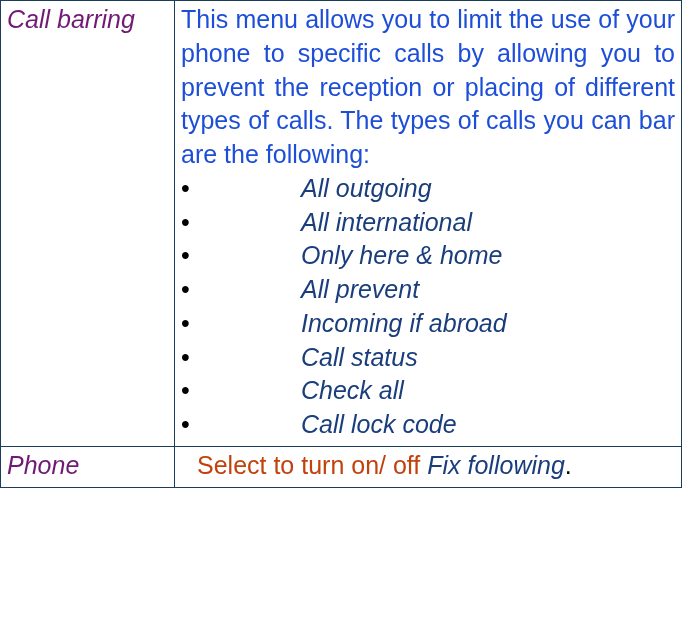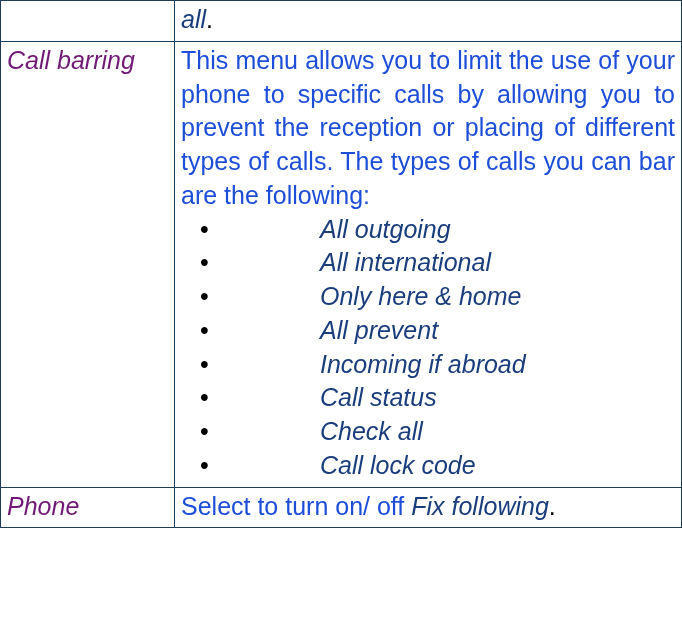--- a/index.html
+++ b/index.html
@@ -34,54 +34,46 @@
     .blue-italic {
       color: #1a3d7c;
       font-style: italic;
     }
     .intro {
       text-align: justify;
       color: #1d4ed8;
     }
     .list-line {
       white-space: nowrap;
-      margin-left: 19px;
     }
     .bullet {
       display: inline-block;
       width: 120px;
       color: #000;
       font-style: normal;
       vertical-align: top;
     }
     .list-text {
       display: inline;
     }
     .black {
-      color: #1d4ed8;
+      color: #c2410c;
       font-style: normal;
+      margin-left: 16px;
     }
     .period {
       color: #000;
       font-style: normal;
     }
   </style>
 </head>
 <body>
 
 <table>
   <tbody>
-      <tr>
-    <td class="left">
-      <span></span>
-    </td>
-    <td class="right">
-      <span class="blue-italic">all</span><span class="period">.</span>
-    </td>
-  </tr>
   <tr>
     <td class="left">
       <span>Call barring</span>
     </td>
     <td class="right">
       <div class="intro">This menu allows you to limit the use of your phone to specific calls by allowing you to prevent the reception or placing of different types of calls. The types of calls you can bar are the following:</div>
       <div class="list-line">
         <span class="bullet">•</span><span class="blue-italic list-text">All outgoing</span>
       </div>
       <div class="list-line">

